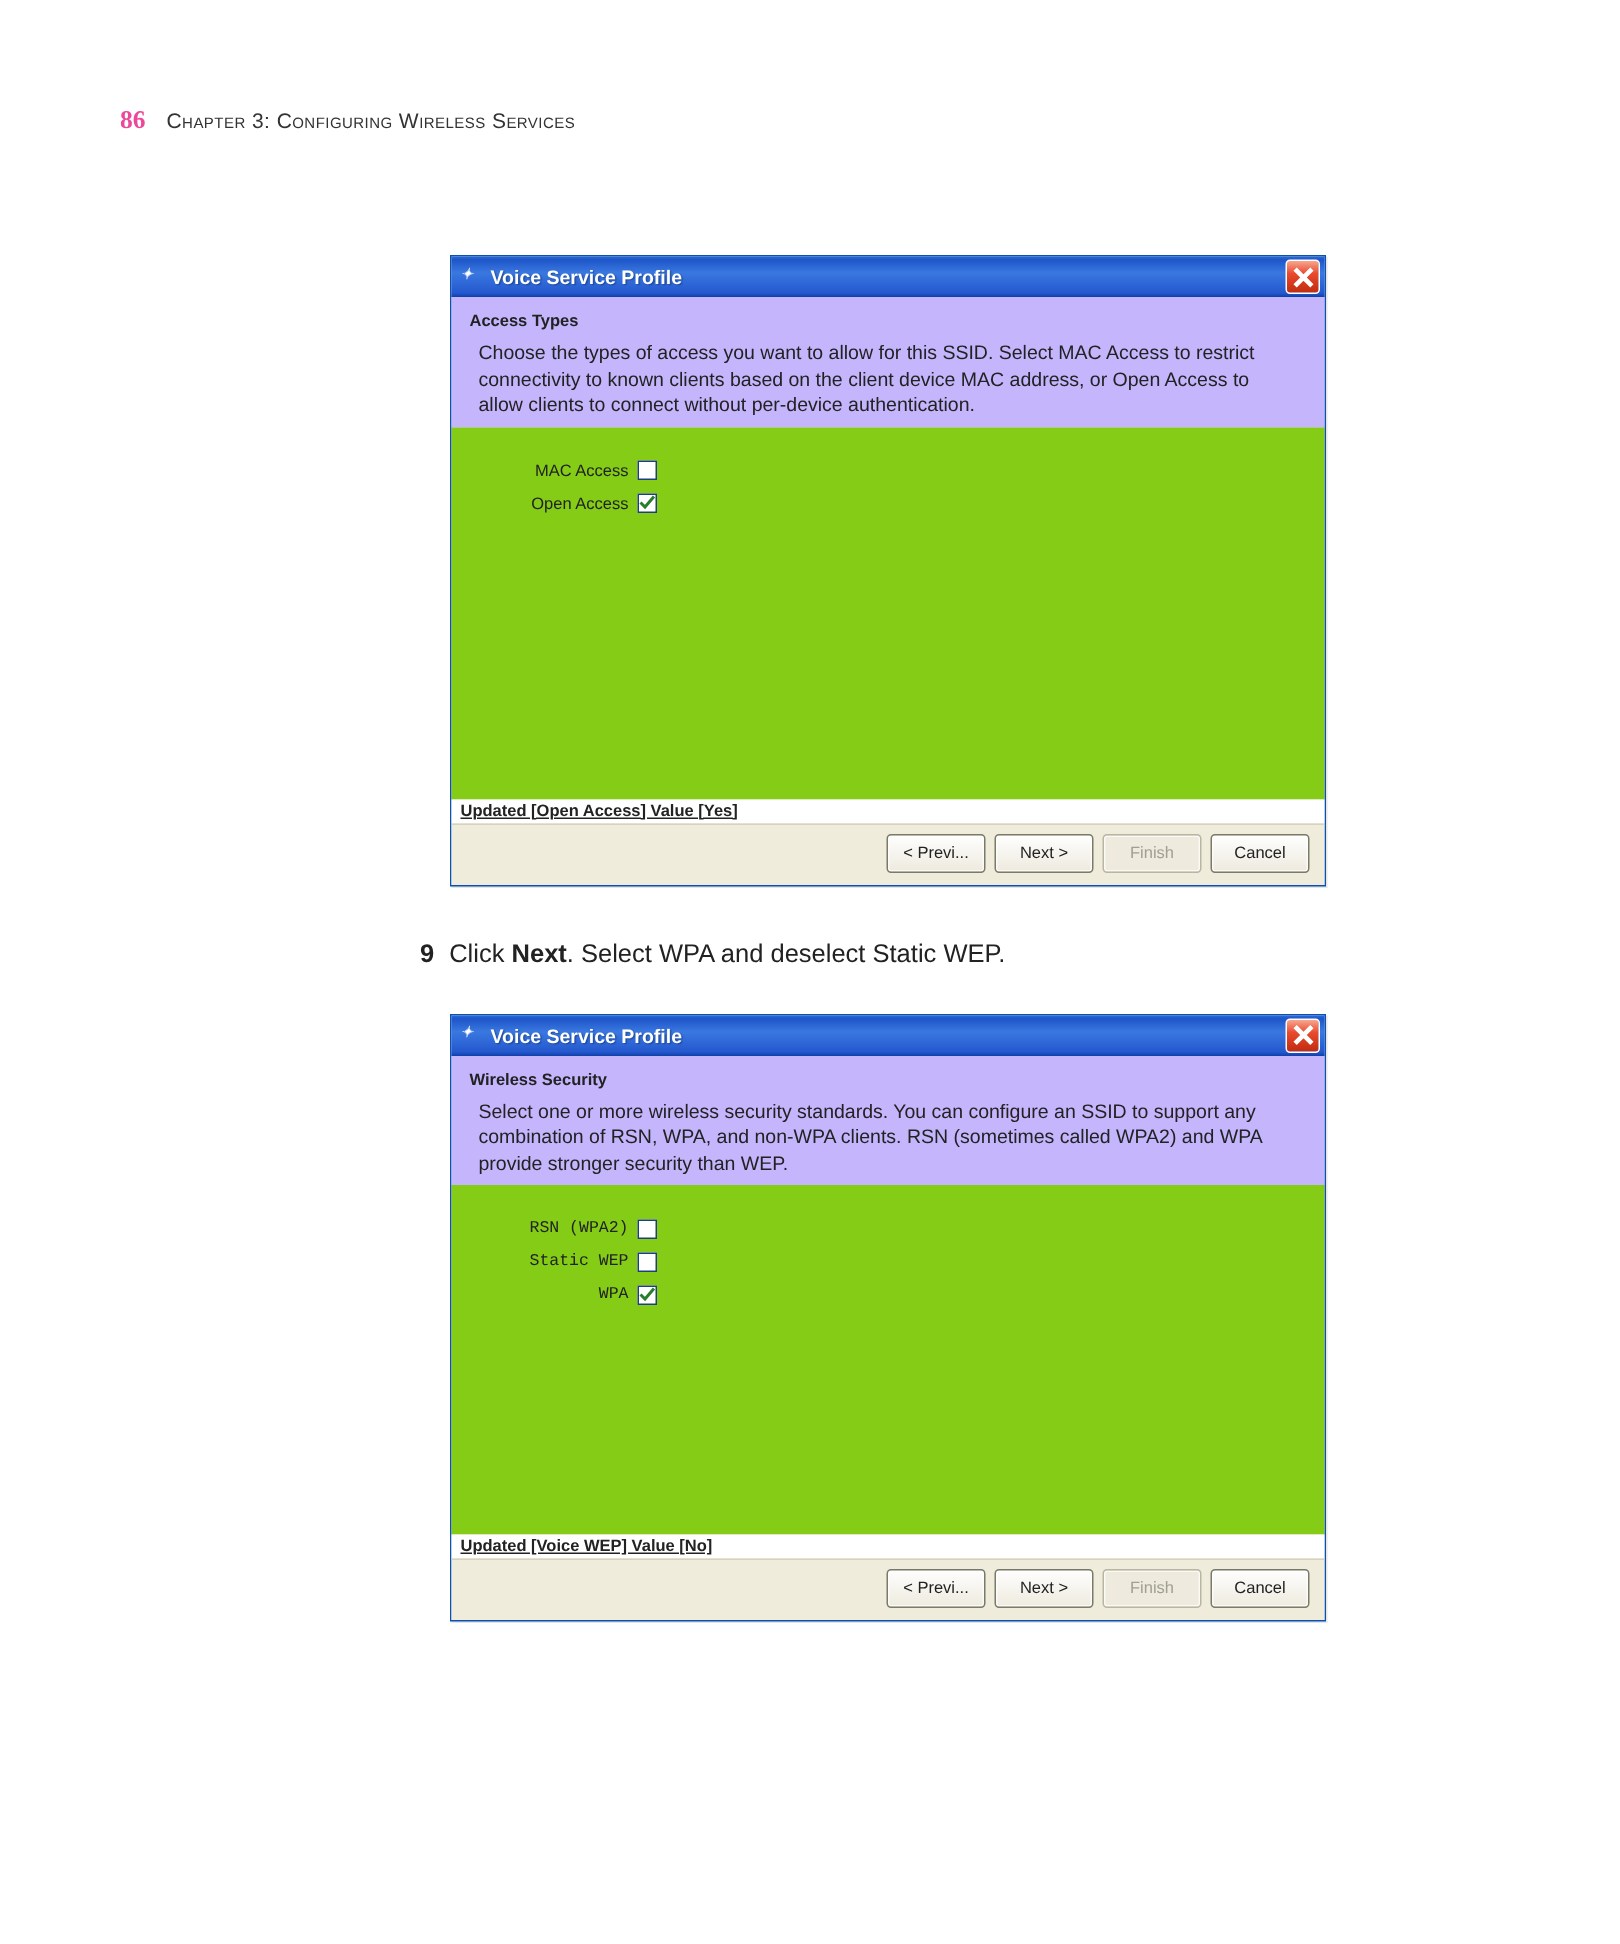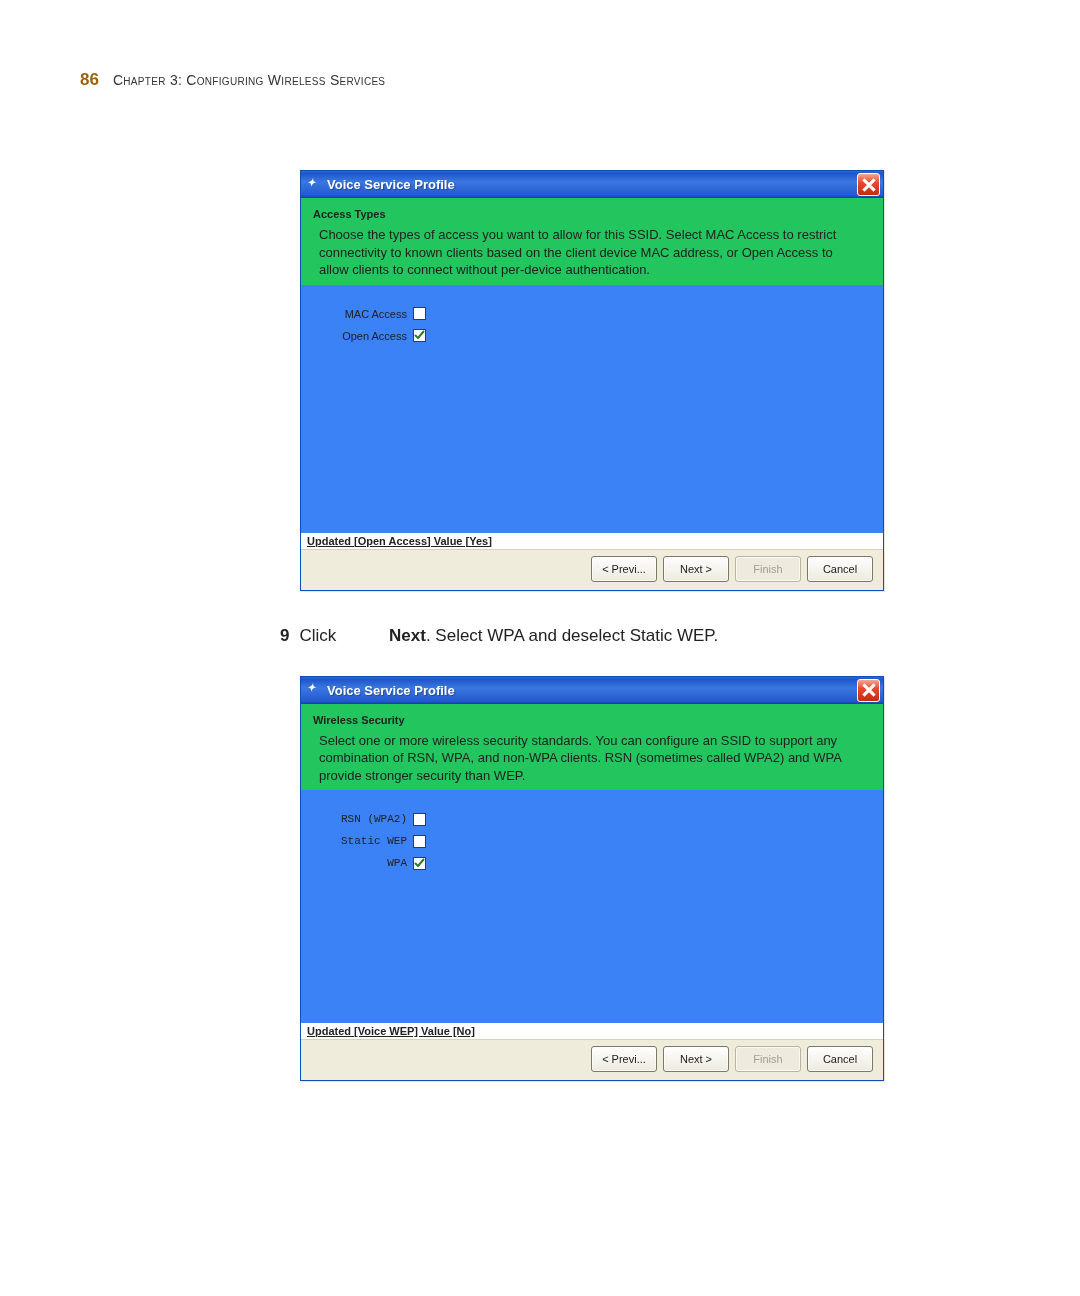--- a/index.html
+++ b/index.html
@@ -12,24 +12,24 @@
   .page {
     padding: 70px 80px 80px 80px;
   }
   .page-header {
     display: flex;
     align-items: baseline;
     gap: 14px;
     margin-bottom: 80px;
   }
   .page-number {
-    font-family: Liberation Sans, sans-serif;
+    font-family: Liberation Serif, serif;
     font-weight: bold;
     font-size: 17px;
-    color: #a16207;
+    color: #ec4899;
   }
   .chapter-text {
     font-family: Arial, sans-serif;
     font-size: 14px;
     color: #333;
     font-variant: small-caps;
     letter-spacing: 0.3px;
     text-align: right;
   }
   .screenshot-wrap {
@@ -73,38 +73,38 @@
     background: linear-gradient(to bottom, #f7a78f, #e94a2e 40%, #c12c10);
     border: 1px solid #fff;
     border-radius: 3px;
     position: relative;
     display: flex;
     align-items: center;
     justify-content: center;
   }
   .close-btn svg { width: 14px; height: 14px; }
   .panel {
-    background: #22c55e;
+    background: #c4b5fd;
     padding: 10px 12px 6px 12px;
   }
   .panel-heading {
     font-weight: bold;
     font-size: 11px;
     margin-bottom: 6px;
   }
   .panel-desc {
     font-size: 13px;
     line-height: 1.35;
     padding-left: 6px;
     padding-right: 20px;
   }
   .options-area {
-    background: #3b82f6;
+    background: #84cc16;
     min-height: 230px;
-    padding: 18px 0 0 0;
+    padding: 18px 0 0 12px;
   }
   .option-row {
     display: flex;
     align-items: center;
     height: 22px;
     padding-left: 18px;
   }
   .option-label {
     width: 88px;
     text-align: right;
@@ -167,21 +167,21 @@
     font-family: Arial, sans-serif;
     font-size: 17px;
     color: #222;
     display: flex;
     align-items: baseline;
     gap: 10px;
   }
   .instruction-num {
     font-weight: bold;
   }
-  .instruction-text strong { font-weight: bold; margin-left: 48px; }
+  .instruction-text strong { font-weight: bold; }
   .options-area.tall { min-height: 215px; font-family: Liberation Mono, monospace; }
 </style>
 </head>
 <body>
 
 <div class="page">
 
   <div class="page-header">
     <span class="page-number">86</span>
     <span class="chapter-text">Chapter 3: Configuring Wireless Services</span>

